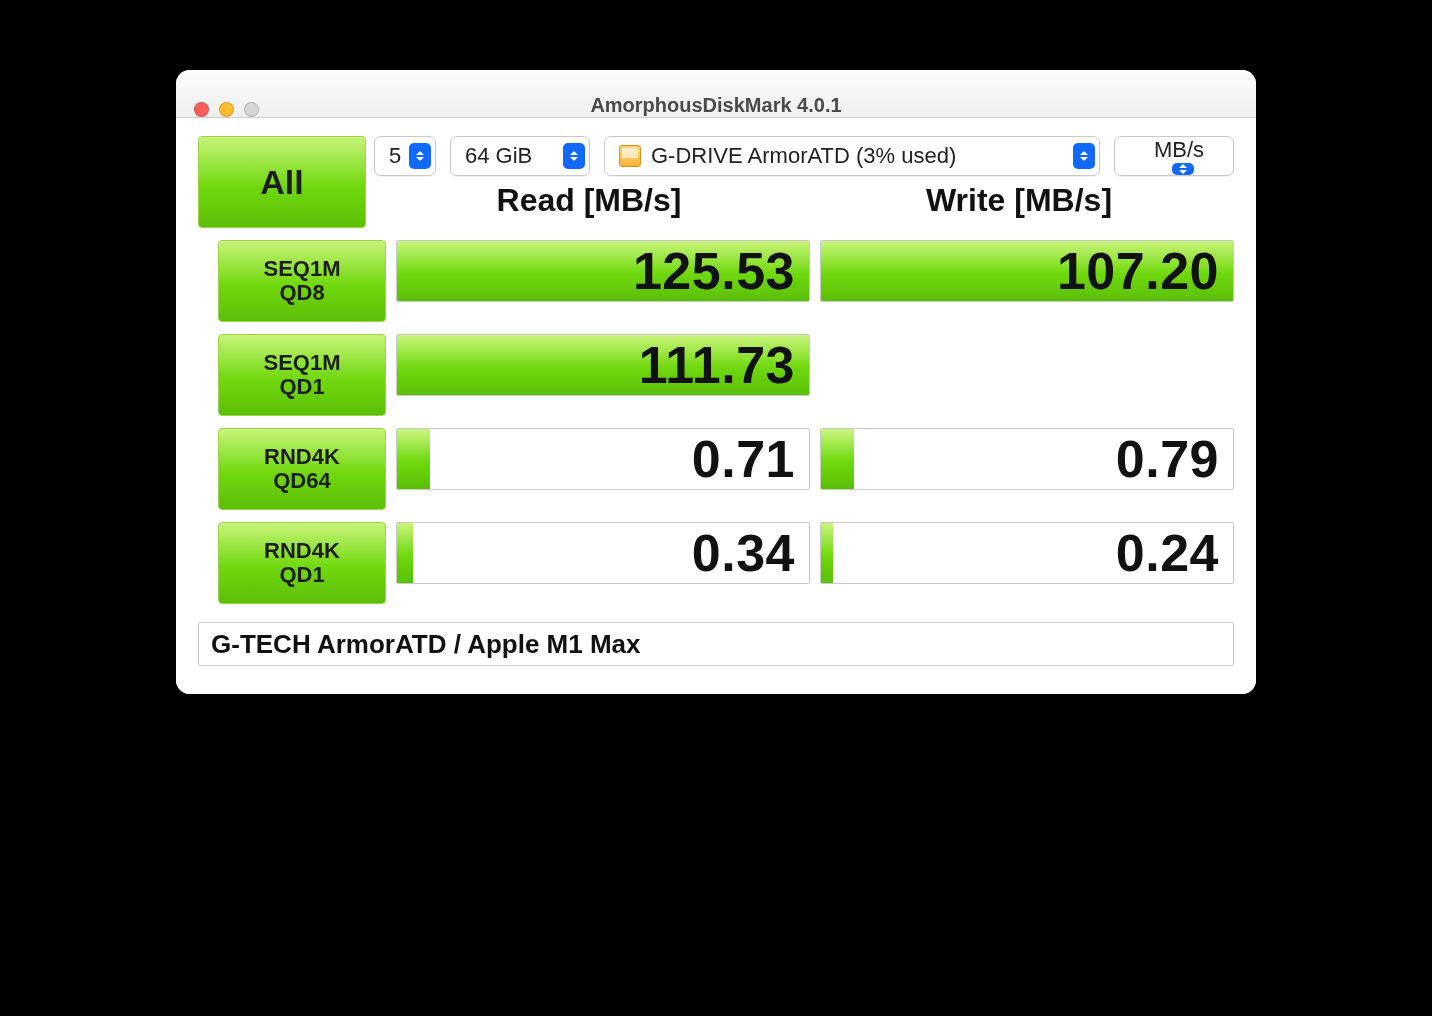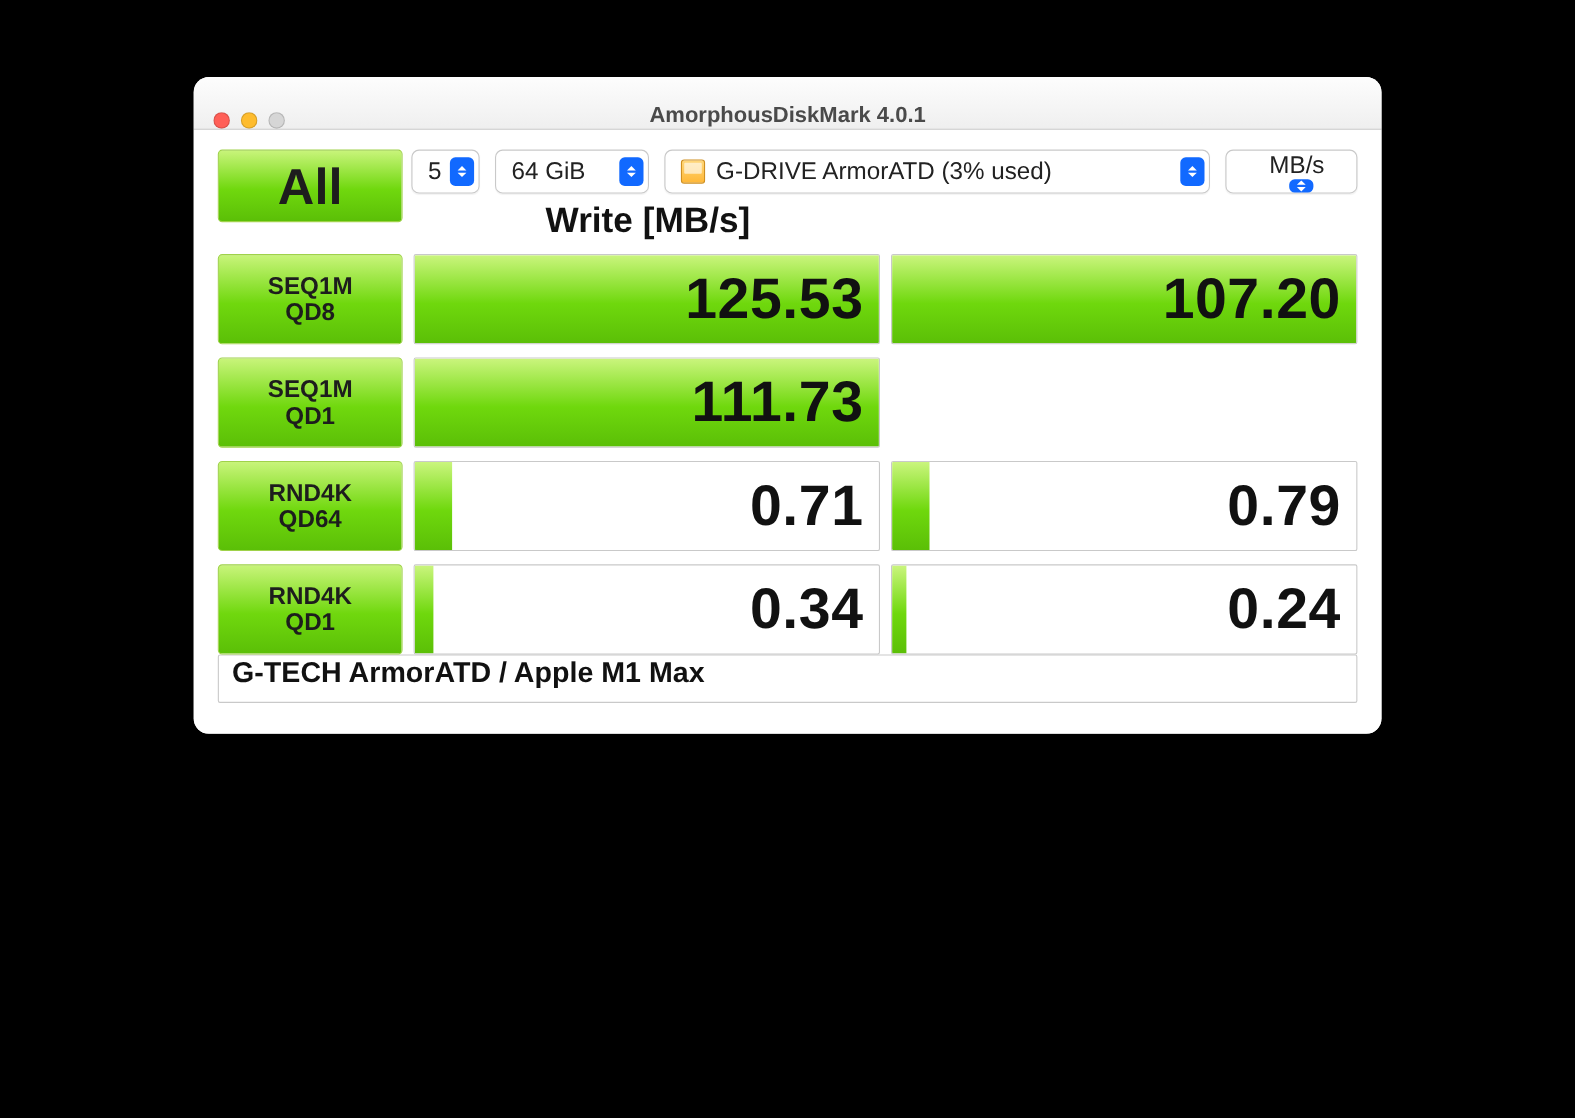--- a/index.html
+++ b/index.html
@@ -50,28 +50,28 @@
     padding: 18px 22px 28px 22px;
   }
 
   .row1 {
     display: grid;
     grid-template-columns: 168px 1fr;
     gap: 8px;
     align-items: start;
   }
   .all-btn {
-    height: 66px;
+    height: 92px;
     background: linear-gradient(#c8f47a, #70d80e 55%, #5bbf07);
     border: 1px solid #9fd24a;
     border-radius: 4px;
     display: flex;
     align-items: center;
     justify-content: center;
-    font-size: 46px;
+    font-size: 34px;
     font-weight: 700;
     color: #1d1d1d;
     cursor: pointer;
   }
   .selectors {
     display: flex;
     gap: 14px;
     height: 40px;
   }
   .sel {
@@ -131,38 +131,39 @@
     font-size: 32px;
     font-weight: 800;
     color: #111;
   }
 
   .result-row {
     display: grid;
     grid-template-columns: 168px 1fr 1fr;
     gap: 10px;
     margin-top: 12px;
+    margin-left: 20px;
   }
   .test-btn {
     height: 82px;
     background: linear-gradient(#c8f47a, #70d80e 55%, #5bbf07);
     border: 1px solid #9fd24a;
     border-radius: 4px;
     display: flex;
     flex-direction: column;
     align-items: center;
     justify-content: center;
     font-size: 22px;
     font-weight: 800;
     color: #1d1d1d;
     line-height: 1.1;
     cursor: pointer;
   }
   .cell {
-    height: 82px;
+    height: 62px;
     background: #fff;
     border: 1px solid #c9c9c9;
     border-radius: 2px;
     position: relative;
     overflow: hidden;
     display: flex;
     align-items: center;
     justify-content: flex-end;
     padding-right: 14px;
   }
@@ -173,25 +174,27 @@
   }
   .value {
     position: relative;
     font-size: 52px;
     font-weight: 800;
     color: #111;
     letter-spacing: 0.5px;
   }
 
   .footer-field {
+    margin-top: 18px;
     height: 44px;
     background: #fff;
     border: 1px solid #c9c9c9;
     border-radius: 2px;
     display: flex;
+    align-items: center;
     padding: 0 12px;
     font-size: 26px;
     font-weight: 700;
     color: #111;
   }
 </style>
 </head>
 <body>
 
 <div class="window">
@@ -224,20 +227,21 @@
             <span class="drive-icon"></span>
             <span style="flex:1">G-DRIVE ArmorATD (3% used)</span>
             <span class="chev"></span>
           </div>
           <div class="sel unit">
             <span>MB/s</span>
             <span class="chev"></span>
           </div>
         </div>
         <div class="headers">
+          <div>Read [MB/s]</div>
           <div>Write [MB/s]</div>
         </div>
       </div>
     </div>
 
     <div id="rows">
         <div class="result-row">
           <div class="test-btn">
             <span>SEQ1M</span>
             <span>QD8</span>

